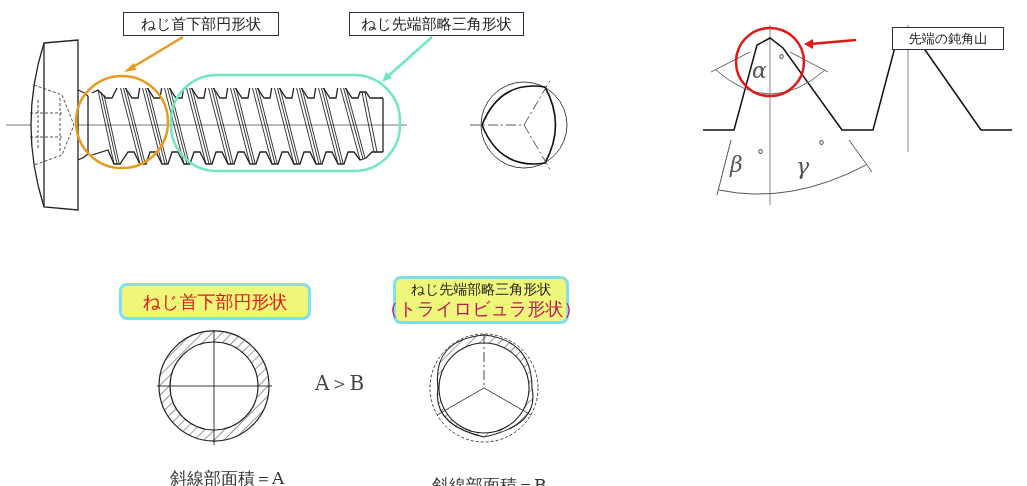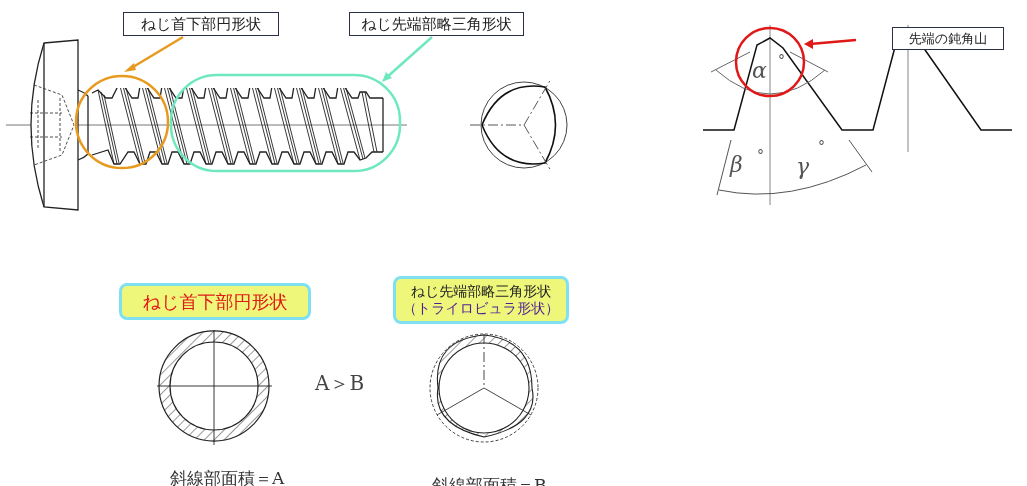--- a/index.html
+++ b/index.html
@@ -174,18 +174,18 @@
 <span class="abs" style="left:730px;top:152px;font-size:22px;font-style:italic;color:#555;font-family:'DejaVu Serif',serif;">β</span>
 <span class="abs" style="left:757px;top:147px;font-size:14px;color:#555;">°</span>
 <span class="abs" style="left:796px;top:154px;font-size:22px;font-style:italic;color:#555;font-family:'DejaVu Serif',serif;">γ</span>
 <span class="abs" style="left:818px;top:138px;font-size:14px;color:#555;">°</span>
 
 <div class="hl-box" style="left:119px;top:283px;width:192px;height:37px;">
   <span style="color:#e01818;font-size:18px;">ねじ首下部円形状</span>
 </div>
 <div class="hl-box" style="left:393px;top:276px;width:176px;height:48px;">
   <span style="color:#222;font-size:14px;">ねじ先端部略三角形状</span>
-  <span style="color:#4c1d95;font-size:14px;">（トライロビュラ形状）</span>
+  <span style="color:#be185d;font-size:18px;">（トライロビュラ形状）</span>
 </div>
 
 <span class="caption" style="left:315px;top:370px;font-size:20px;color:#444;">A＞B</span>
 <span class="caption" style="left:170px;top:452px;margin-top:15px;">斜線部面積＝A</span>
 <span class="caption" style="left:432px;top:450px;margin-top:24px;">斜線部面積＝B</span>
 
 </body></html>

